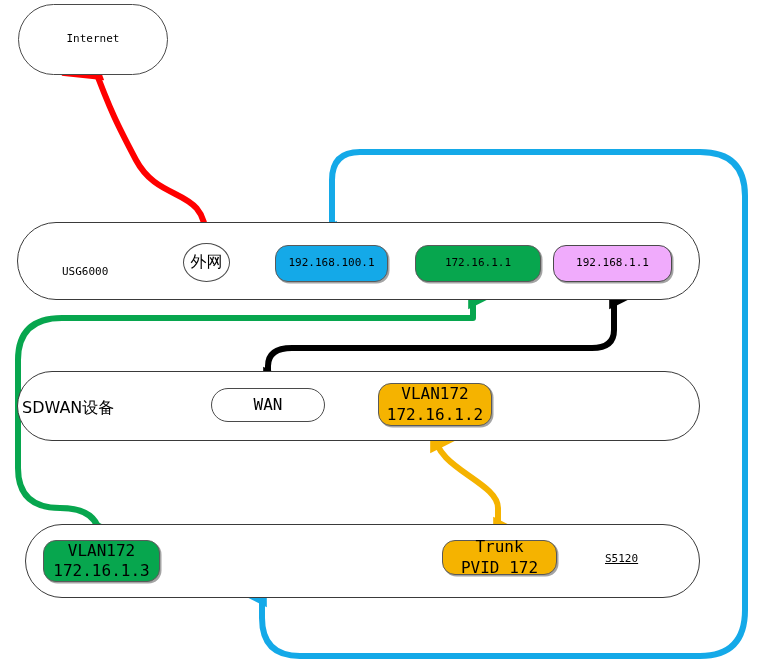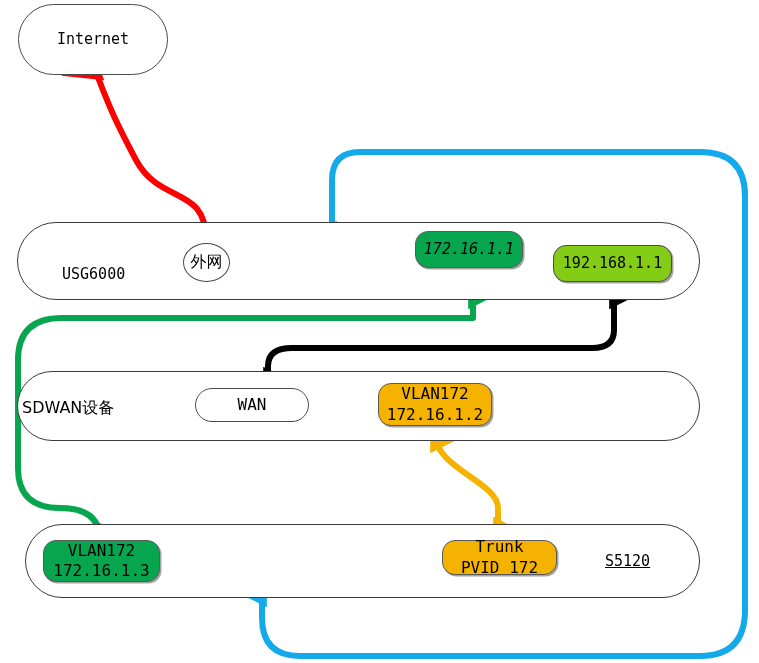--- a/index.html
+++ b/index.html
@@ -50,32 +50,32 @@
     white-space: nowrap;
   }
   .pill {
     border: 1px solid #5a5a5a;
     border-radius: 13px;
     box-shadow: 1.5px 1.5px 0 rgba(90,90,90,0.55);
   }
   .pill.blue   { background: #14A9E8; }
   .pill.green  { background: #07A64E; }
   .pill.orange { background: #F5B300; }
-  .pill.white  { background: #84cc16; border-color: #4a4a4a; }
+  .pill.white  { background: #f0abfc; border-color: #4a4a4a; }
   .ellipse-node {
     border: 1px solid #4a4a4a;
     border-radius: 50%;
     background: #ffffff;
   }
   .rrect-node {
     border: 1px solid #4a4a4a;
     border-radius: 36px;
     background: #ffffff;
   }
-  .fs13 { font-size: 15px; }
+  .fs13 { font-size: 11px; }
   .fs12 { font-size: 16px; }
   .cjk { font-family: "DejaVu Sans", "Liberation Sans", sans-serif; }
 </style>
 </head>
 <body>
 
 <div id="canvas">
 
   <svg id="svg-layer" viewBox="0 0 759 663">
     <defs>
@@ -133,33 +133,36 @@
     <span class="node-line">Internet</span>
   </div>
 
   <div class="container-box" style="left:17px; top:222px; width:683px; height:78px;"></div>
   <div class="group-label fs13" style="left:62px; top:253px;margin-top:12px;">USG6000</div>
 
   <div class="node ellipse-node fs12 cjk" style="left:183px; top:243px; width:47px; height:39px;">
     <span class="node-line">外网</span>
   </div>
 
+  <div class="node pill blue fs13" style="left:275px; top:245px; width:113px; height:37px;">
+    <span class="node-line">192.168.100.1</span>
+  </div>
 
-  <div class="node pill green fs13" style="left:415px; top:231px; width:108px; height:37px;font-style:italic;">
+  <div class="node pill green fs13" style="left:415px; top:245px; width:126px; height:37px;">
     <span class="node-line">172.16.1.1</span>
   </div>
 
   <div class="node pill white fs13" style="left:553px; top:245px; width:119px; height:37px;">
     <span class="node-line">192.168.1.1</span>
   </div>
 
   <div class="container-box" style="left:17px; top:371px; width:683px; height:70px;"></div>
   <div class="group-label fs12 cjk" style="left:22px; top:398px;">SDWAN设备</div>
 
-  <div class="node rrect-node fs12" style="left:195px; top:388px; width:114px; height:34px; border-radius:18px;">
+  <div class="node rrect-node fs12" style="left:211px; top:388px; width:114px; height:34px; border-radius:18px;">
     <span class="node-line">WAN</span>
   </div>
 
   <div class="node pill orange fs12" style="left:378px; top:383px; width:114px; height:43px;">
     <span class="node-line">VLAN172</span>
     <span class="node-line">172.16.1.2</span>
   </div>
 
   <div class="container-box" style="left:25px; top:524px; width:675px; height:74px;"></div>
   <div class="group-label fs13" style="left:605px; top:552px;text-decoration:underline;">S5120</div>

